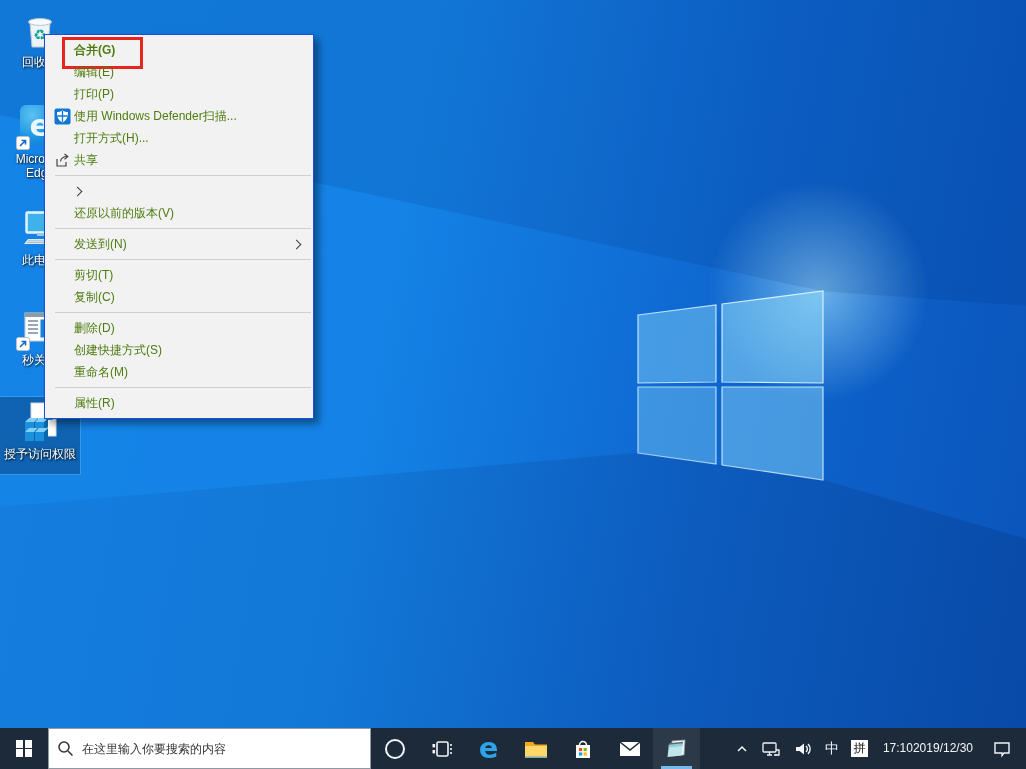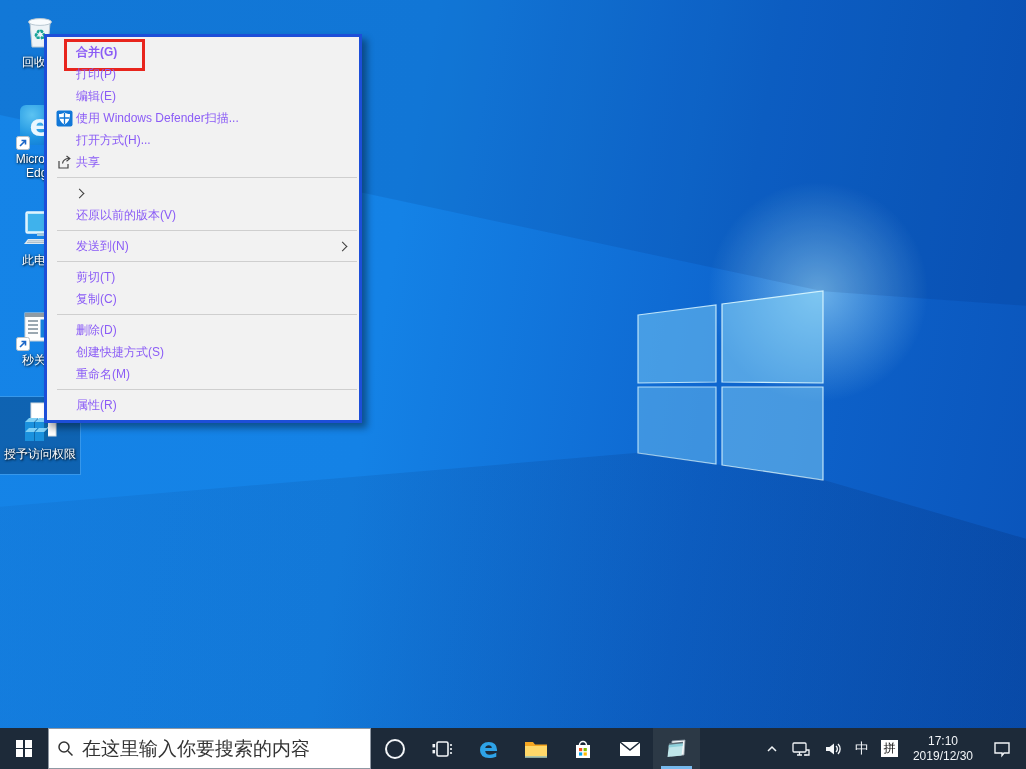--- a/index.html
+++ b/index.html
@@ -41,24 +41,24 @@
   .badge { position:absolute; left:-2px; bottom:-1px; }
   .edge-tile {
     width:40px; height:40px; margin:2px auto; border-radius:6px;
     background:radial-gradient(circle at 30% 25%, #5cc3f2 0%, #1d94e2 55%, #0b6ecd 100%);
     display:flex; align-items:center; justify-content:center;
   }
   .edge-tile span { color:#eaf7ff; font-size:31px; font-weight:bold; line-height:1; font-family:"DejaVu Sans",sans-serif; }
 
   
   .context-menu {
-    position:absolute; left:44px; top:34px; width:318px; z-index:5;
-    background:#f2f2f2; border:3px solid #1d4ed8;
+    position:absolute; left:44px; top:34px; width:270px; z-index:5;
+    background:#f2f2f2; border:1px solid #1d4ed8;
     box-shadow:5px 5px 7px rgba(0,0,0,.38);
-    padding:4px 0; font-size:12px; color:#8b5cf6;
+    padding:4px 0; font-size:12px; color:#4d7c0f;
   }
   .menu-item { position:relative; height:22px; display:flex; align-items:center; }
   .menu-item .mi-icon { width:23px; margin-left:6px; display:flex; justify-content:center; align-items:center; flex:none; }
   .menu-item .mi-label { flex:1; white-space:nowrap; }
   .menu-item.bold .mi-label { font-weight:bold; }
   .menu-item .mi-arrow {
     display:none; width:7px; height:7px; margin-right:13px; flex:none;
     border-top:1.4px solid #3c3c3c; border-right:1.4px solid #3c3c3c;
     transform:rotate(45deg);
   }
@@ -76,36 +76,36 @@
   .tb-btn { display:flex; align-items:center; justify-content:center; flex:none; position:relative; cursor:default; }
   .start-btn { width:48px; }
   .start-grid { display:grid; grid-template-columns:7.5px 7.5px; grid-template-rows:7.5px 7.5px; gap:1.5px; }
   .start-grid i { background:#fff; }
   .search-box {
     width:323px; flex:none; background:#fff; border:1px solid #8f98a3;
     display:flex; align-items:center; padding:0 8px; gap:8px;
   }
   .search-box input {
     border:none; outline:none; background:transparent; flex:1;
-    font-size:19px; color:#1a1a1a; font-family:inherit;
+    font-size:12px; color:#1a1a1a; font-family:inherit;
   }
   .search-box input::placeholder { color:#333; opacity:1; }
   .app-btn { width:47px; }
   .app-btn.active { background:rgba(255,255,255,.07); }
   .app-btn.active::after {
     content:""; position:absolute; left:8px; right:8px; bottom:0; height:3px;
     background:var(--indicator,#76b9ed);
   }
   .edge-e { color:#2ea3e8; font-size:29px; font-weight:bold; line-height:1; font-family:"DejaVu Sans",sans-serif; }
   .spacer { flex:1; }
   .tray { display:flex; align-items:center; flex:none; }
   .tray-item { display:flex; align-items:center; justify-content:center; height:41px; padding:0 6px; }
   .ime-lang { font-size:14px; }
   .ime-mode { width:17px; height:17px; background:#fff; color:#111; font-size:12px; display:flex; align-items:center; justify-content:center; }
-  .clock { flex-direction:column; line-height:15px; font-size:12px; text-align:right; padding:13px 9px; }
+  .clock { flex-direction:row; line-height:15px; font-size:12px; text-align:right; padding:13px 9px; }
   .notif { padding:0 14px 0 10px; }
 </style>
 </head>
 <body>
 
 <div class="screen">
 
   <div class="desktop">
     <svg class="win-logo" width="200" height="210" viewBox="0 0 200 210">
       <polygon points="8,35 86,25 86,102 8,103" fill="rgba(125,205,245,0.5)" stroke="rgba(215,245,255,0.85)" stroke-width="1.2"></polygon>
@@ -213,26 +213,26 @@
   </div>
 
   <div class="context-menu" id="ctx-menu">
       <div class="menu-item bold annotated">
       <span class="mi-icon"></span>
       <span class="mi-label">合并(G)</span>
 
     </div>
       <div class="menu-item">
       <span class="mi-icon"></span>
+      <span class="mi-label">编辑(E)</span>
+
+    </div>
+      <div class="menu-item">
+      <span class="mi-icon"></span>
       <span class="mi-label">打印(P)</span>
-
-    </div>
-      <div class="menu-item">
-      <span class="mi-icon"></span>
-      <span class="mi-label">编辑(E)</span>
 
     </div>
       <div class="menu-item">
       <span class="mi-icon">
           <svg width="17" height="17" viewBox="0 0 17 17">
       <rect x="0.5" y="0.5" width="16" height="16" rx="2" fill="#1177d7"></rect>
       <path d="M8.5 2.5 C10.5 3.6 12.5 4 14 4 C14 9 12.5 12.5 8.5 14.5 C4.5 12.5 3 9 3 4 C4.5 4 6.5 3.6 8.5 2.5 Z" fill="#fff"></path>
       <path d="M8.5 3 V14 M3.5 8 H13.5" stroke="#1177d7" stroke-width="1.3"></path>
     </svg>
         </span>

